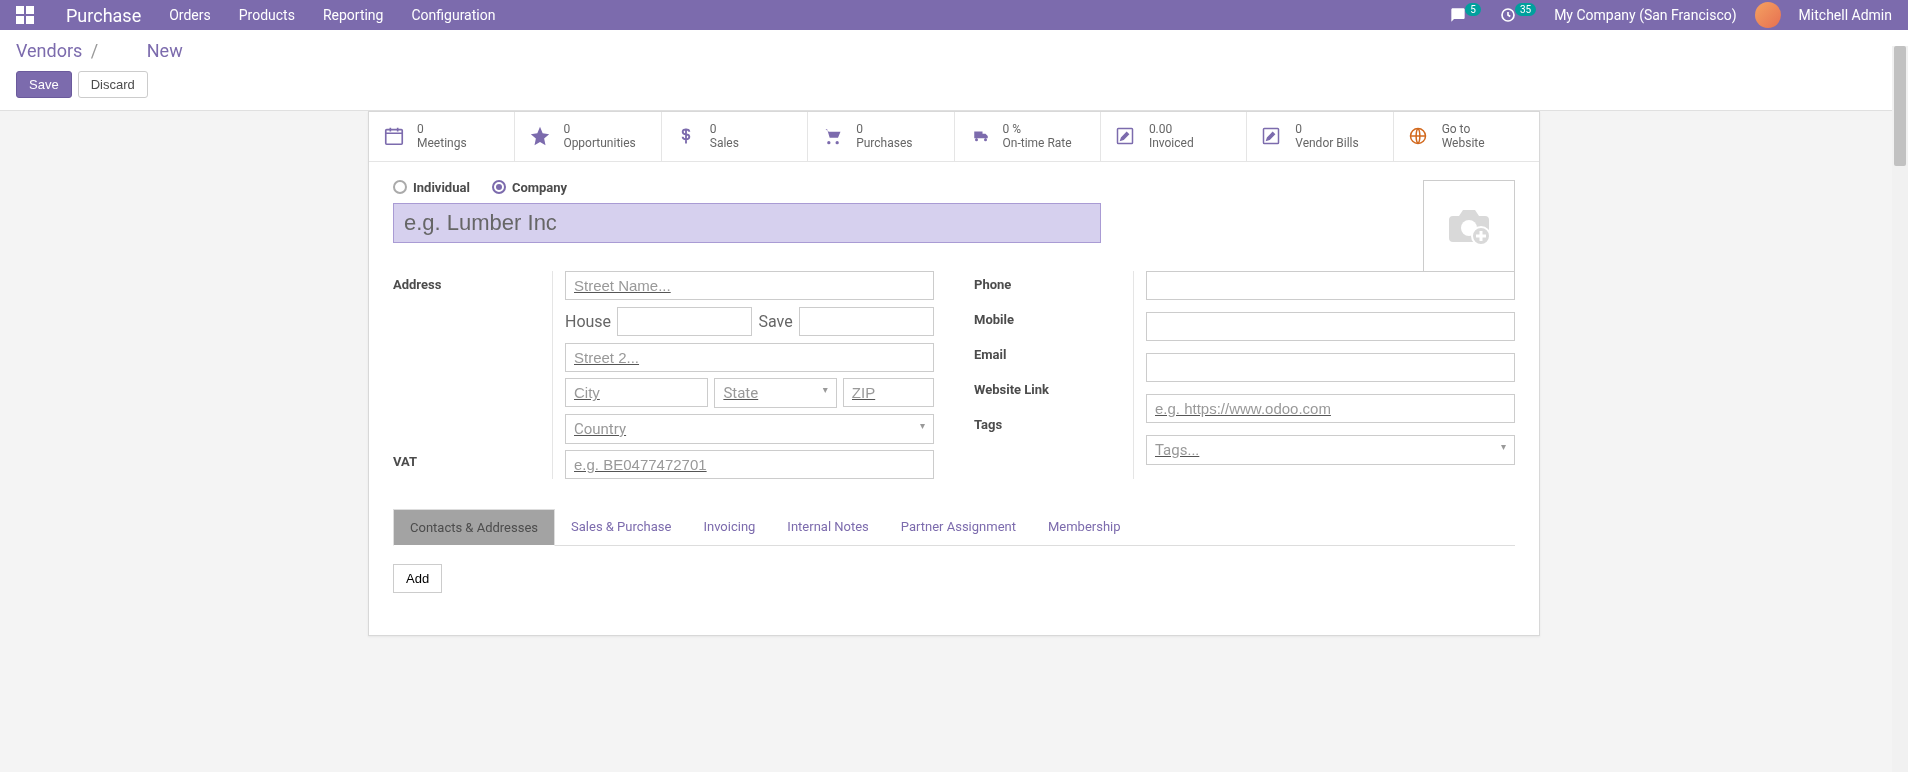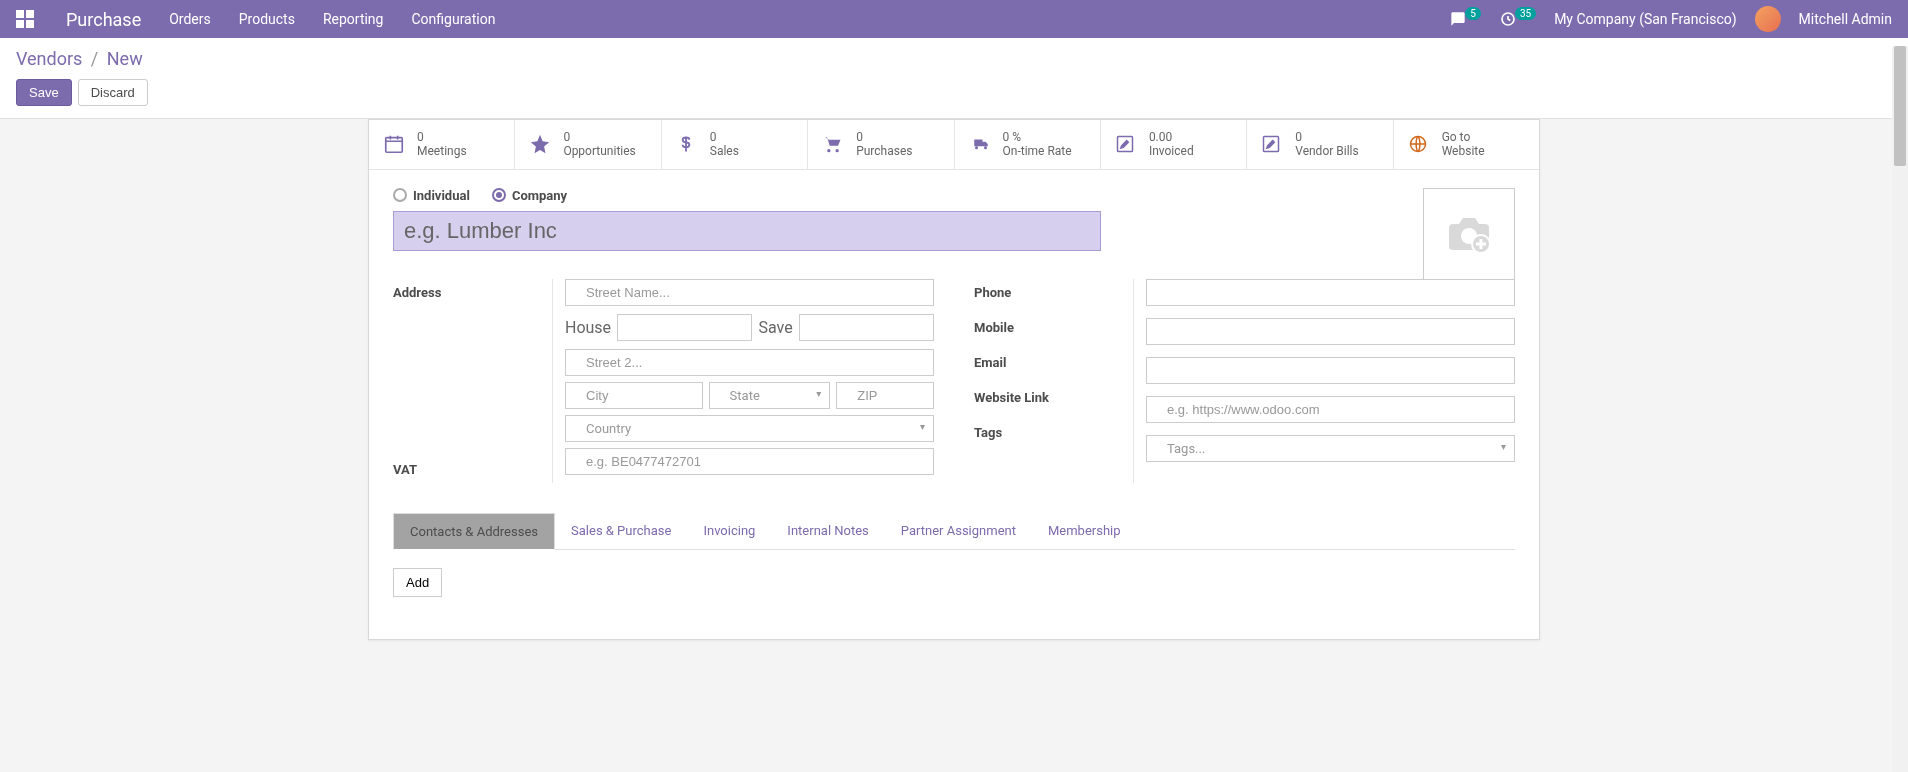--- a/index.html
+++ b/index.html
@@ -1,32 +1,32 @@
 <!DOCTYPE html>
 <html><head>
 <meta charset="utf-8">
 <style>
 * { box-sizing: border-box; margin: 0; padding: 0; }
 body { font-family: -apple-system, BlinkMacSystemFont, "Segoe UI", Roboto, "Helvetica Neue", Arial, sans-serif; font-size: 13px; color: #4c4c4c; background: #f4f4f4; }
-.navbar { background: #7c6bad; color: #fff; height: 38px; display: flex; align-items: center; padding: 0 16px; }
+.navbar { background: #7c6bad; color: #fff; height: 30px; display: flex; align-items: center; padding: 0 16px; }
 .navbar-left { display: flex; align-items: center; gap: 28px; }
 .apps-icon { display: inline-flex; gap: 2px; flex-wrap: wrap; width: 18px; height: 18px; }
 .apps-icon span { width: 8px; height: 8px; background: #fff; }
 .app-title { font-size: 18px; font-weight: 400; margin-left: 4px; }
 .nav-link { color: #fff; font-size: 14px; cursor: pointer; }
 .navbar-right { margin-left: auto; display: flex; align-items: center; gap: 18px; }
 .badge-wrap { position: relative; display: flex; align-items: center; }
 .badge { background: #00a09d; color: #fff; font-size: 10px; padding: 1px 5px; border-radius: 8px; margin-left: -2px; position: relative; top: -6px; }
 .company-name { font-size: 14px; }
 .avatar { width: 26px; height: 26px; border-radius: 50%; background: linear-gradient(135deg,#f4a261,#e76f51); display: inline-block; }
 .user-name { font-size: 14px; }
 .control-panel { background: #fff; padding: 10px 16px 12px; border-bottom: 1px solid #e0e0e0; }
 .breadcrumb { font-size: 18px; color: #7c6bad; margin-bottom: 10px; }
 .breadcrumb .sep { color: #999; margin: 0 4px; }
-.breadcrumb .current { color: #7c6bad; }
+.breadcrumb .current { color: #7c6bad; margin-left: 40px; }
 .btn { padding: 5px 12px; border-radius: 3px; font-size: 13px; cursor: pointer; }
 .btn-primary { background: #7c6bad; color: #fff; border: 1px solid #6b5a9c; }
 .btn-default { background: #fff; color: #4c4c4c; border: 1px solid #ccc; }
 .btn-row { display: flex; gap: 6px; }
 
 .content-wrap { display: flex; justify-content: center; padding: 0 0 40px; position: relative;}
 .sheet { background: #fff; border: 1px solid #d8d8d8; width: 1172px; margin-top: 0; box-shadow: 0 1px 2px rgba(0,0,0,.06); position: relative;}
 .stat-bar { display: flex; border-bottom: 1px solid #e5e5e5; }
 .stat-btn { flex: 1; display: flex; align-items: center; gap: 10px; padding: 10px 14px; border-right: 1px solid #e5e5e5; cursor: pointer; min-height: 48px; }
 .stat-btn:last-child { border-right: none; }
@@ -46,21 +46,21 @@
 .name-input::placeholder { color: #666; }
 
 .image-box { position: absolute; top: 18px; right: 24px; width: 92px; height: 92px; border: 1px solid #ccc; display: flex; align-items: center; justify-content: center; color: #ccc; cursor: pointer; }
 
 .two-col { display: flex; gap: 40px; margin-top: 28px; }
 .col { flex: 1; display: flex; }
 .col-labels { width: 160px; border-right: 1px solid #e5e5e5; padding-right: 12px; }
 .col-fields { flex: 1; padding-left: 12px; display: flex; flex-direction: column; gap: 6px; }
 .lbl { font-weight: 700; font-size: 13px; padding: 6px 0; }
 .lbl-sub { font-weight: 400; color: #666; font-size: 16px; padding: 6px 0; display:inline-block;text-align:center; }
-input.fld, .sel { border: 1px solid #ccc; padding: 5px 20px; font-size: 13px; width: 100%; background:#fff; color:#555; }
+input.fld, .sel { border: 1px solid #ccc; padding: 5px 8px; font-size: 15px; width: 100%; background:#fff; color:#555;text-decoration:underline; }
 input.fld::placeholder { color: #999; }
 .row-flex { display: flex; gap: 6px; align-items: center; }
 .sel { position: relative; }
 .sel::after { content: '▾'; position: absolute; right: 8px; top: 5px; color: #999; font-size: 10px; }
 
 .col2-labels { width: 160px; border-right: 1px solid #e5e5e5; padding-right: 12px; display:flex; flex-direction:column; }
 .col2-fields { flex: 1; padding-left: 12px; display: flex; flex-direction: column; gap: 12px; }
 
 .tabs { display: flex; border-bottom: 1px solid #ddd; margin-top: 30px; }
 .tab { padding: 10px 16px; font-size: 13px; color: #7c6bad; cursor: pointer; }

